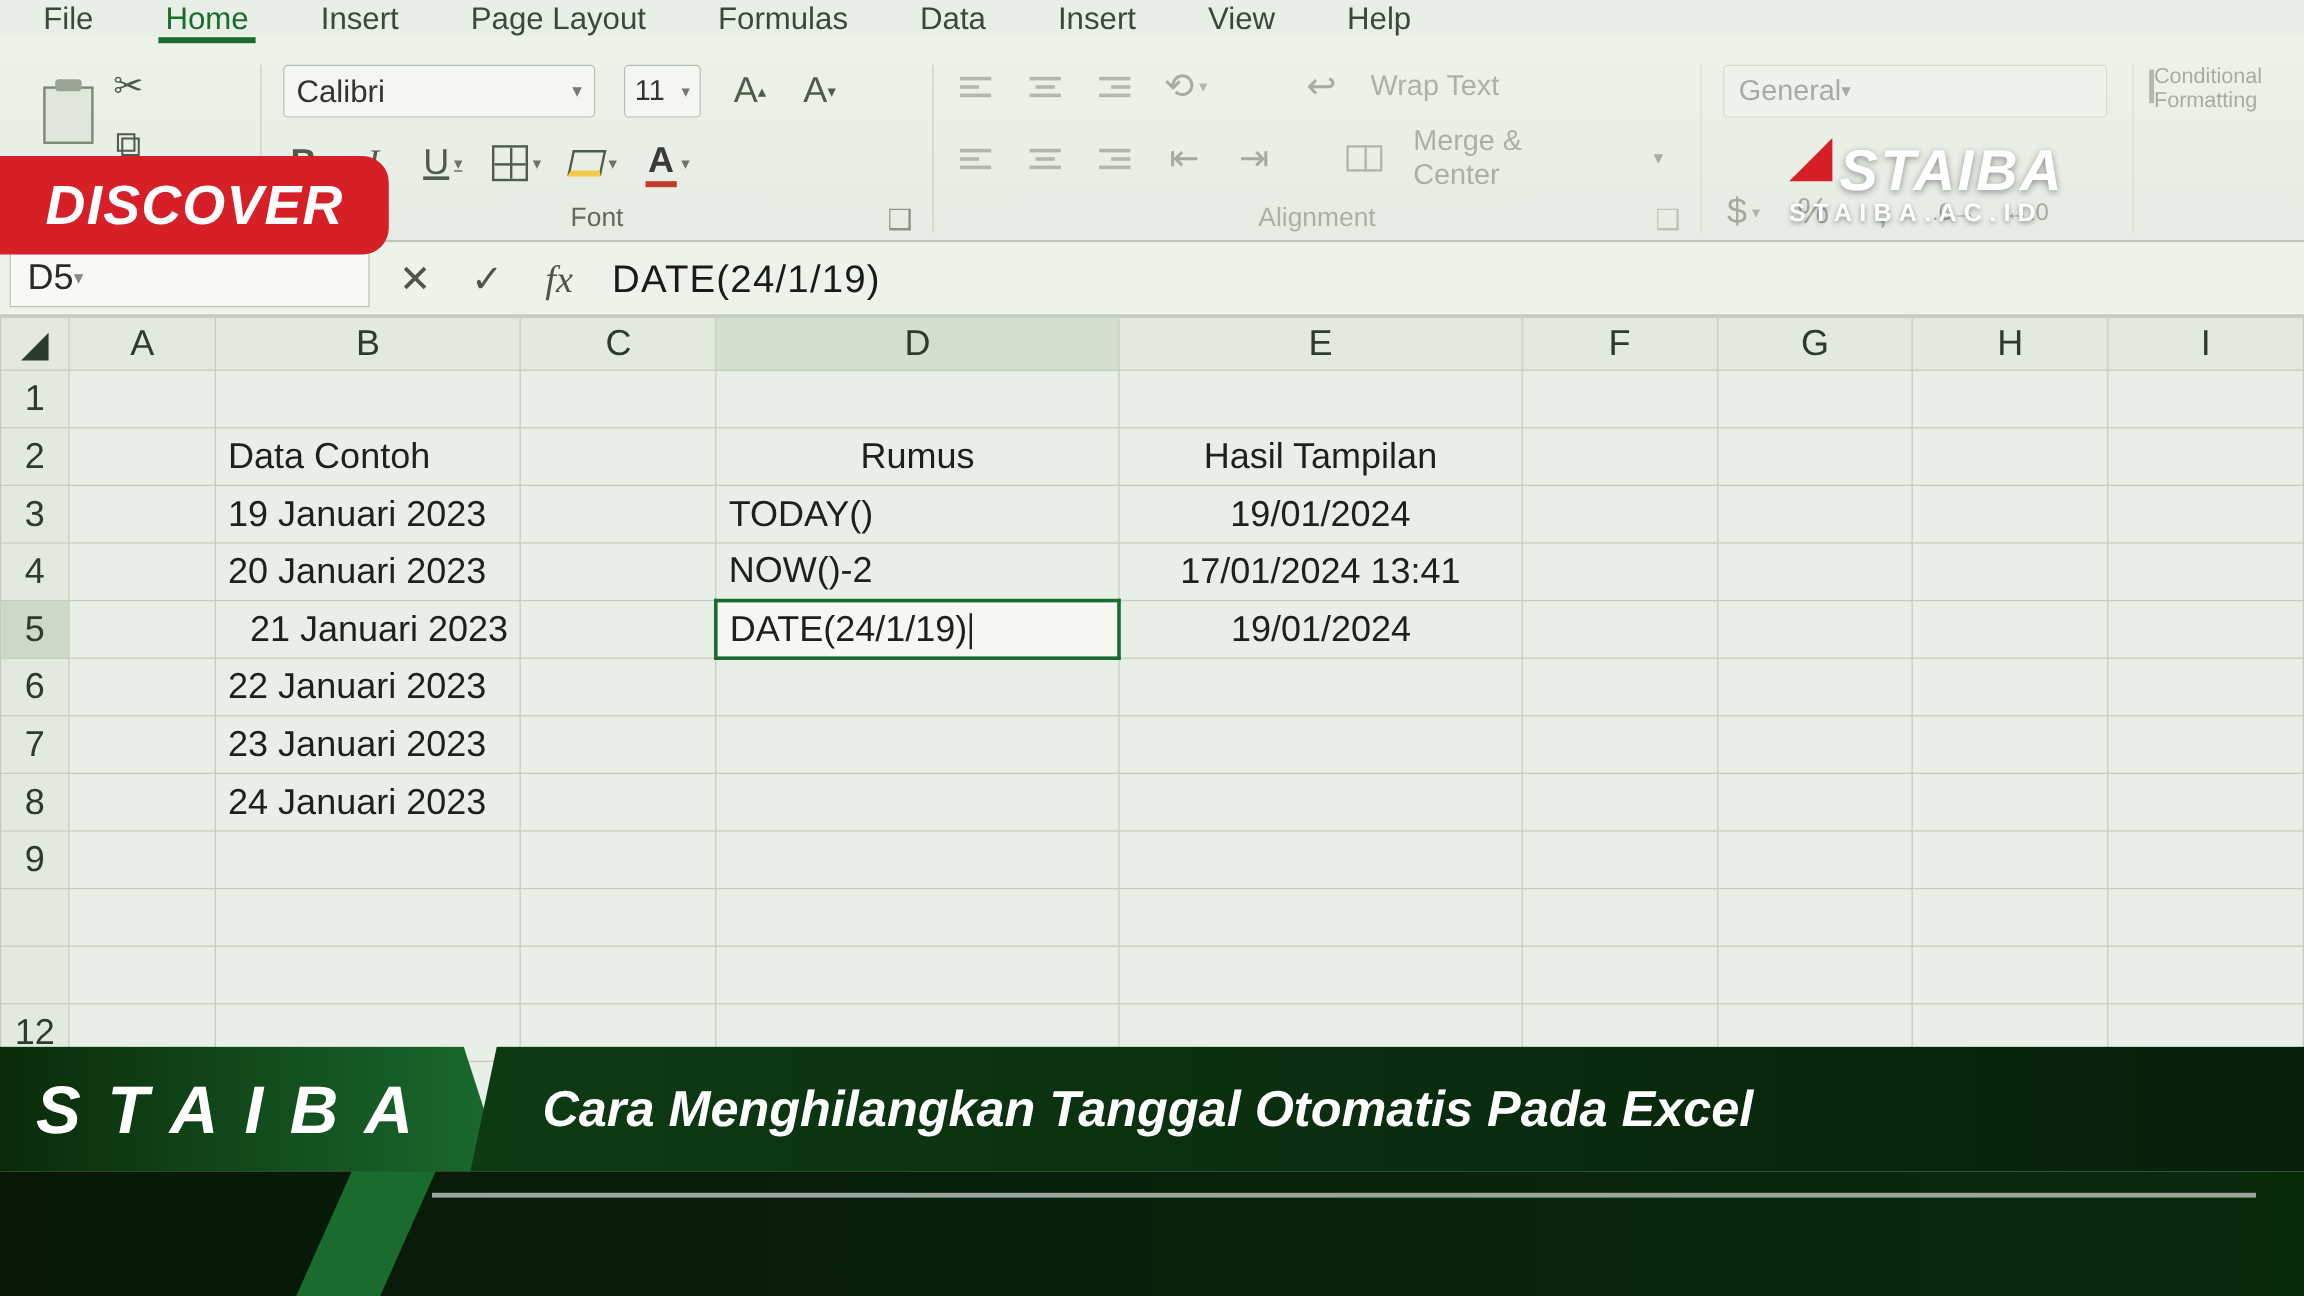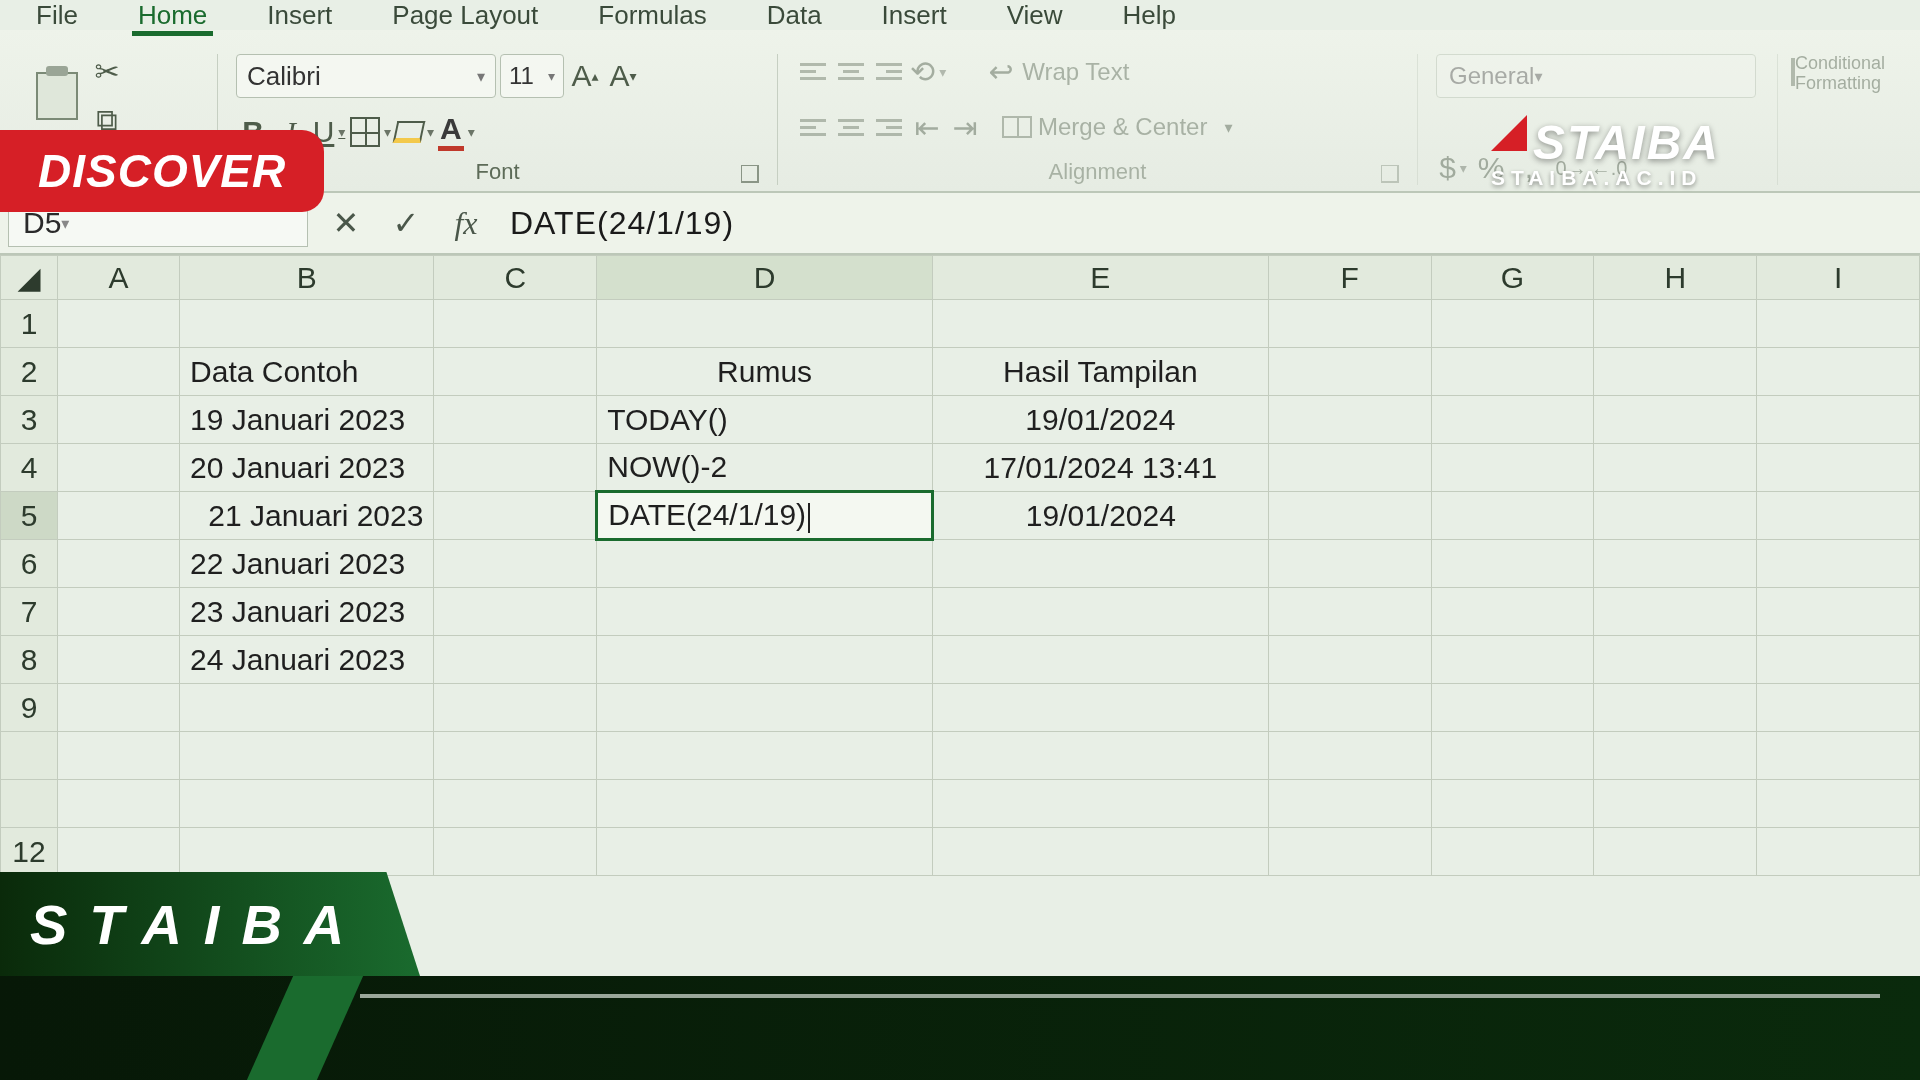--- a/index.html
+++ b/index.html
@@ -9,21 +9,21 @@
 .tabs { display:flex; gap:48px; padding:0 30px; height:30px; align-items:flex-start; font-size:26px; color:#3a4a3a; }
 .tab { padding:0 6px; cursor:pointer; }
 .tab.active { color:#1a6b2e; border-bottom:5px solid #1a6b2e; font-weight:500; }
 
 
 .ribbon { background:linear-gradient(#eef3ea,#e6ece3); border-bottom:2px solid #bcc7b8; padding:24px 18px 6px 18px; display:flex; }
 .group { border-right:1px solid #c6cfc2; padding:0 18px; display:flex; flex-direction:column; justify-content:space-between; }
 .group-label { text-align:center; font-size:22px; color:#5d6b58; margin-top:8px; position:relative; }
 .launcher { position:absolute; right:0; bottom:2px; width:18px; height:18px; border:1px solid #8a9586; border-right-width:2px; border-bottom-width:2px; }
 .ctrls { display:flex; align-items:center; gap:12px; flex-wrap:wrap; }
-.row { display:flex; align-items:center; gap:4px; }
+.row { display:flex; align-items:center; gap:24px; }
 
 .icon-btn { color:#4e5c4a; font-size:30px; display:inline-flex; align-items:center; justify-content:center; min-width:34px; min-height:34px; cursor:pointer; }
 .dd::after { content:"▾"; font-size:14px; margin-left:4px; color:#6b7567; }
 
 .font-name { width:260px; height:44px; background:#f4f7f1; border:1px solid #b5c0b1; border-radius:4px; font-size:26px; padding:4px 10px; color:#333; display:flex; align-items:center; justify-content:space-between; }
 .font-size { width:64px; height:44px; background:#f4f7f1; border:1px solid #b5c0b1; border-radius:4px; font-size:24px; padding:4px 8px; color:#333; display:flex; align-items:center; justify-content:space-between; }
 
 .faded { opacity:.45; }
 
 .num-format { width:320px; height:44px; background:#f1f5ee; border:1px solid #b5c0b1; border-radius:4px; font-size:24px; padding:4px 12px; color:#555; display:flex; align-items:center; }
@@ -407,18 +407,21 @@
 <div class="discover">DISCOVER</div>
 <div class="logo-tr">
   <div><span class="tri"></span><span class="big">STAIBA</span></div>
   <div class="small">STAIBA.AC.ID</div>
 </div>
 
 <div class="banner">
   <div class="bn-left">
       <span>STAIBA</span>
     </div>
+  <div class="bn-right">
+      <span>Cara Menghilangkan Tanggal Otomatis Pada Excel</span>
+    </div>
 </div>
 
 <div class="footer">
   <div class="slash"></div>
   <div class="line"></div>
 </div>
 
 </body></html>

